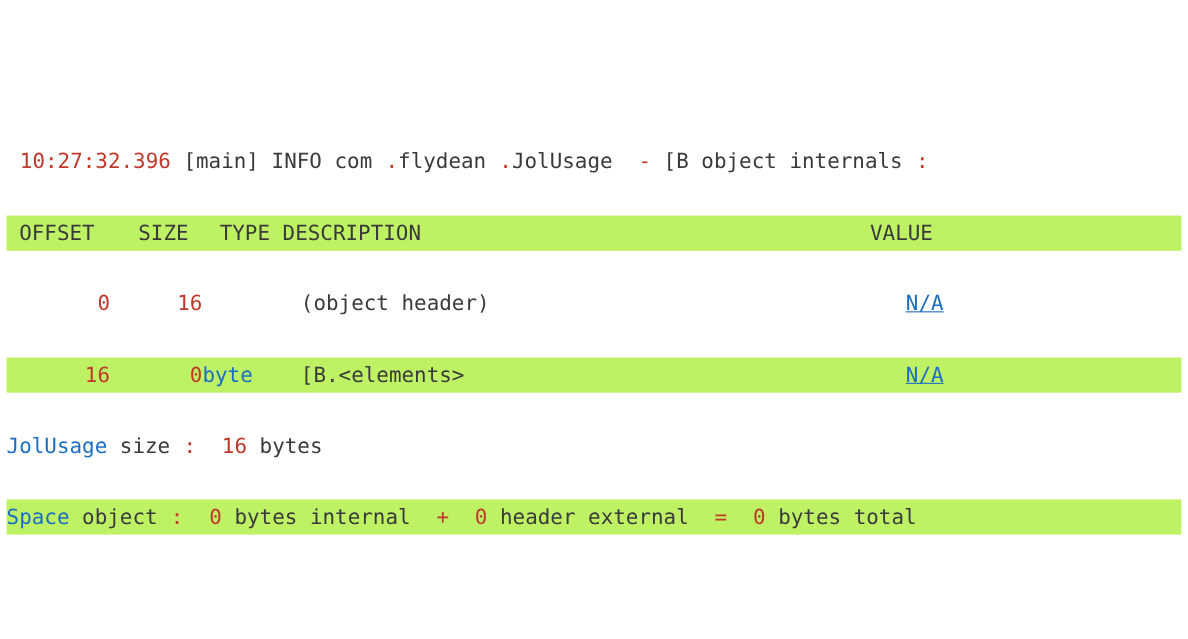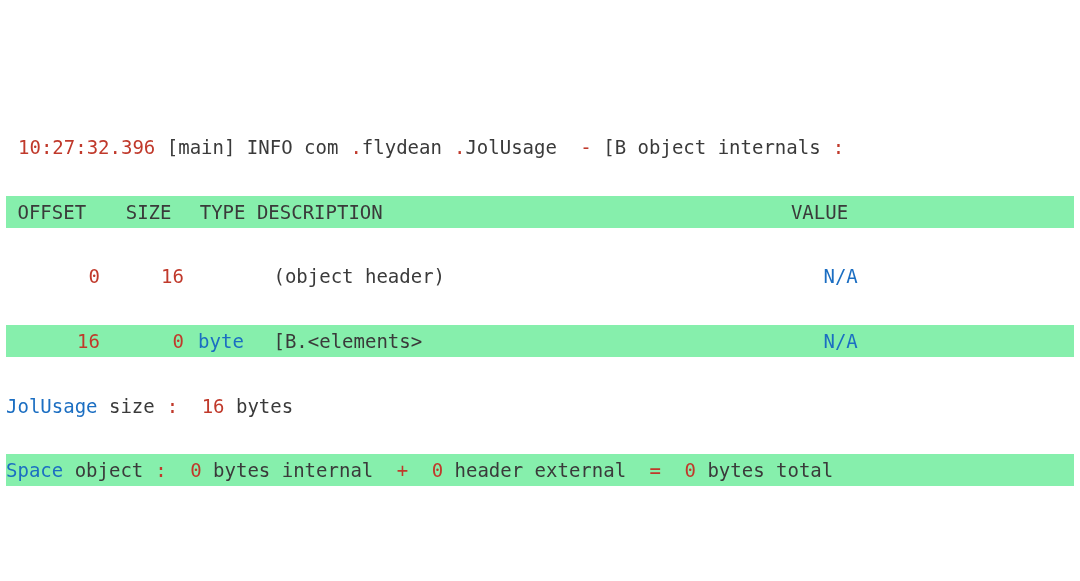--- a/index.html
+++ b/index.html
@@ -10,29 +10,29 @@
     font-size: 19px;
     line-height: 1.7;
     white-space: pre;
     color: #3a3a3a;
     overflow: hidden;
     width: 1080px;
     height: 581px;
     box-sizing: border-box;
   }
   .line { display:block; }
-  .stripe { background:#86efac; }
+  .stripe { background:#bef264; }
   .red  { color:#c0392b;margin-left:12px; }
   .blue { color:#1b6ec2; }
   .dark { color:#3a3a3a; }
   .col-off  { display:inline-block; width: 82px; text-align:right; }
   .col-size { display:inline-block; width: 72px; text-align:right; }
-  .col-type { display:inline-block; width: 74px; text-align:center; padding-right:4px;}
+  .col-type { display:inline-block; width: 74px; text-align:left; padding-right:4px;}
   .col-desc { display:inline-block; width: 550px; }
-  .col-val  { display:inline-block; }
+  .col-val  { display:inline-block;text-decoration:underline; }
   .hdr-off  { display:inline-block; width: 82px; }
   .hdr-size { display:inline-block; width: 72px; text-align:right;}
   .hdr-type { display:inline-block; width: 74px; text-align:right;}
   .hdr-desc { display:inline-block; width: 534px; }
 </style>
 </head>
 <body>
 
 
 

